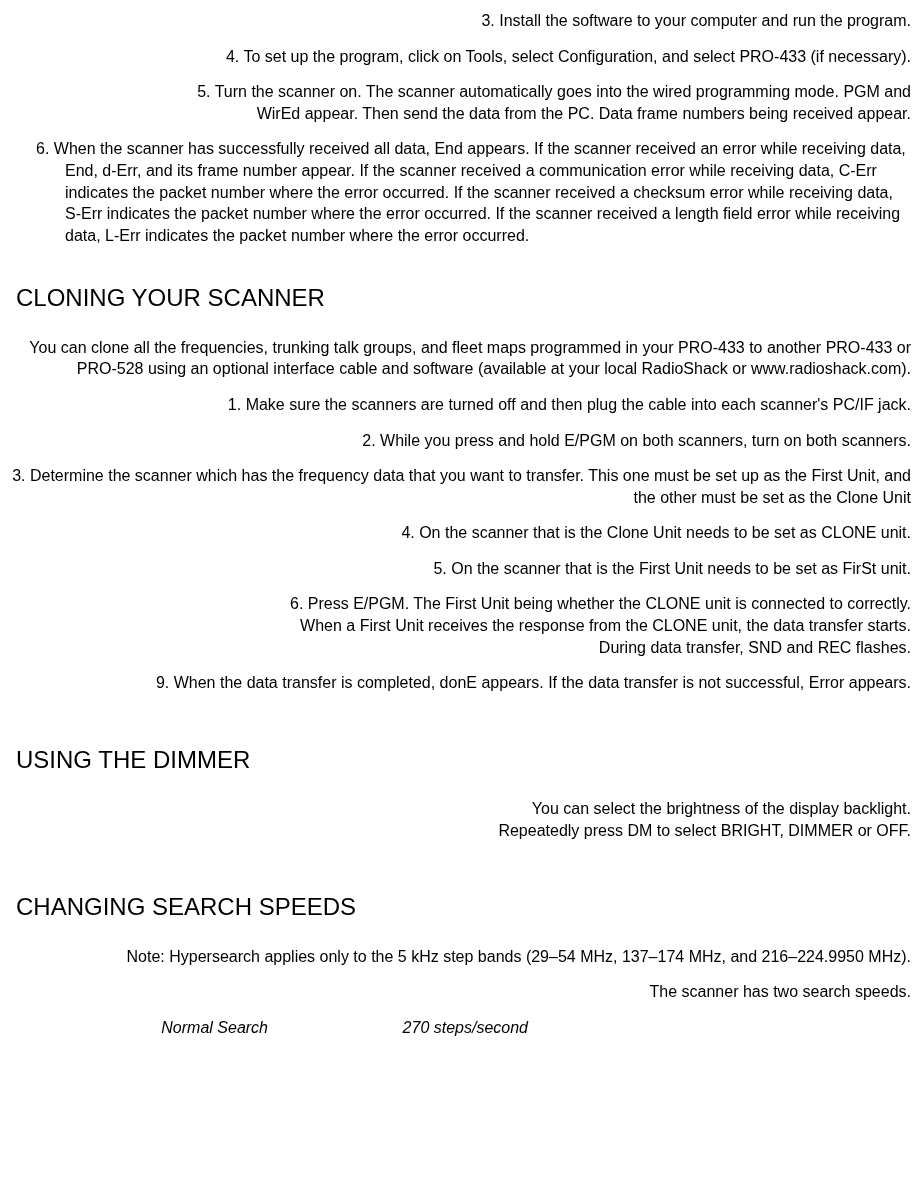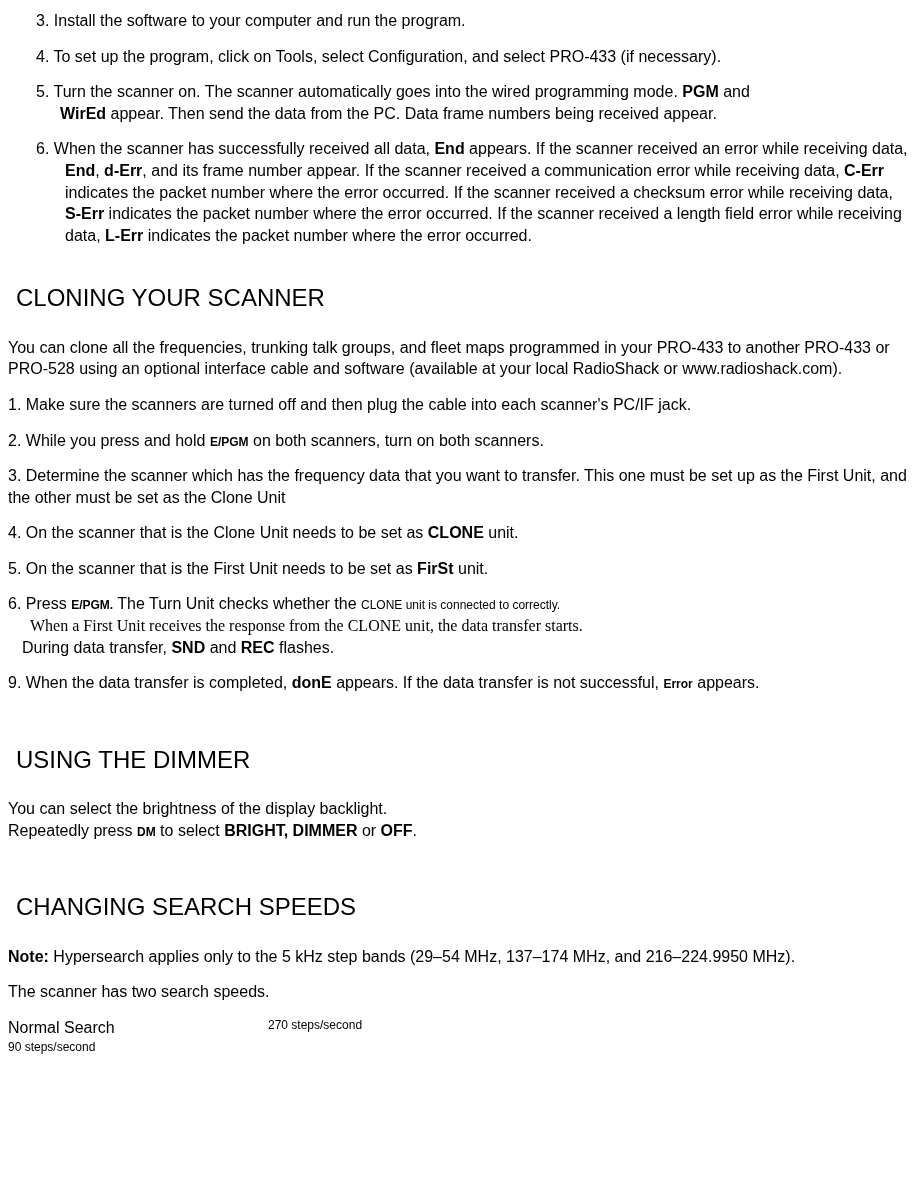--- a/index.html
+++ b/index.html
@@ -5,33 +5,33 @@
   body {
     font-family: Arial, Helvetica, sans-serif;
     font-size: 16px;
     color: #000;
     background: #fff;
     margin: 0;
     padding: 10px 8px;
     line-height: 1.35;
     max-width: 919px;
   }
-  p { margin: 0; }
+  p { margin: 0; text-align: right; }
   .indent1 { margin-left: 28px; }
   .indent2 { margin-left: 52px; }
   .vsp { height: 14px; }
   h2 {
     font-size: 24px;
     font-weight: normal;
     margin: 8px;
   }
-  b { font-weight: bold; }
-  .sm { font-size: 12px; }
+  b { font-weight: normal; }
+  .sm { font-size: 16px; }
   .table2 { display:flex; }
-  .col { width: 260px; }
+  .col { width: 260px; font-style: italic; }
 </style>
 </head>
 <body>
 
 <p class="indent1">3. Install the software to your computer and run the program.</p>
 <div class="vsp"></div>
 <p class="indent1">4. To set up the program, click on Tools, select Configuration, and select PRO-433 (if necessary).</p>
 <div class="vsp"></div>
 <div>
   <p class="indent1">
@@ -67,23 +67,23 @@
 <p>
   <span>4. On the scanner that is the Clone Unit needs to be set as </span><b>CLONE</b><span> unit.</span>
 </p>
 <div class="vsp"></div>
 <p>
   <span>5. On the scanner that is the First Unit needs to be set as </span><b>FirSt</b><span> unit.</span>
 </p>
 <div class="vsp"></div>
 <div>
   <p>
-    <span>6. Press </span><b class="sm">E/PGM.</b><span> The Turn Unit checks whether the </span><span class="sm">CLONE unit is connected to correctly.</span>
+    <span>6. Press </span><b class="sm">E/PGM.</b><span> The First Unit being whether the </span><span class="sm">CLONE unit is connected to correctly.</span>
   </p>
-  <p style="margin-left:22px;font-family:Liberation Serif, serif;">When a First Unit receives the response from the CLONE unit, the data transfer starts.</p>
+  <p style="margin-left:22px;">When a First Unit receives the response from the CLONE unit, the data transfer starts.</p>
   <p style="margin-left:14px;">
     <span>During data transfer, </span><b>SND</b><span> and </span><b>REC</b><span> flashes.</span>
   </p>
 </div>
 <div class="vsp"></div>
 <p>
   <span>9. When the data transfer is completed, </span><b>donE</b><span> appears. If the data transfer is not successful, </span><b class="sm">Error</b><span> appears.</span>
 </p>
 
 <div class="vsp"></div>
@@ -105,18 +105,17 @@
 <div class="vsp"></div>
 <p>
   <b>Note:</b><span> Hypersearch applies only to the 5 kHz step bands (29–54 MHz, 137–174 MHz, and 216–224.9950 MHz).</span>
 </p>
 <div class="vsp"></div>
 <p>The scanner has two search speeds.</p>
 <div class="vsp"></div>
 <div class="table2">
   <div class="col">
     <p>Normal Search</p>
-    <p class="sm">90 steps/second</p>
   </div>
   <div class="col">
     <p class="sm">270 steps/second</p>
   </div>
 </div>
 
 </body></html>

